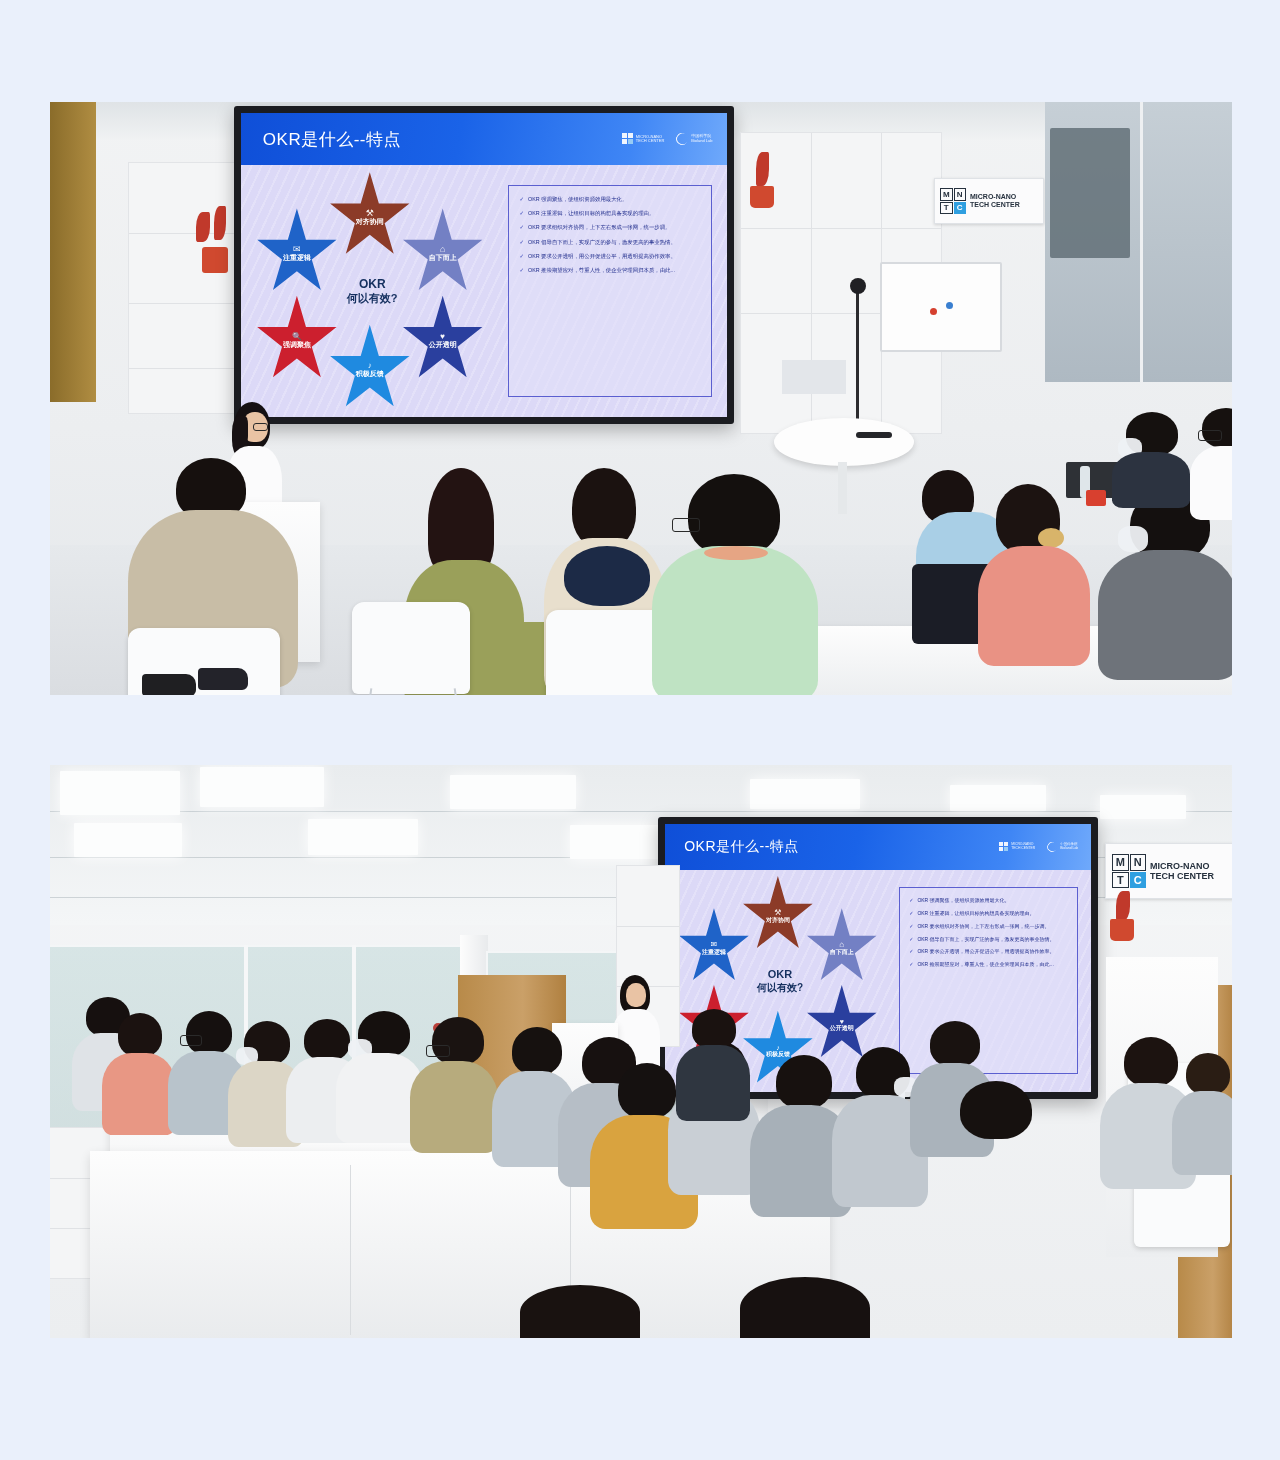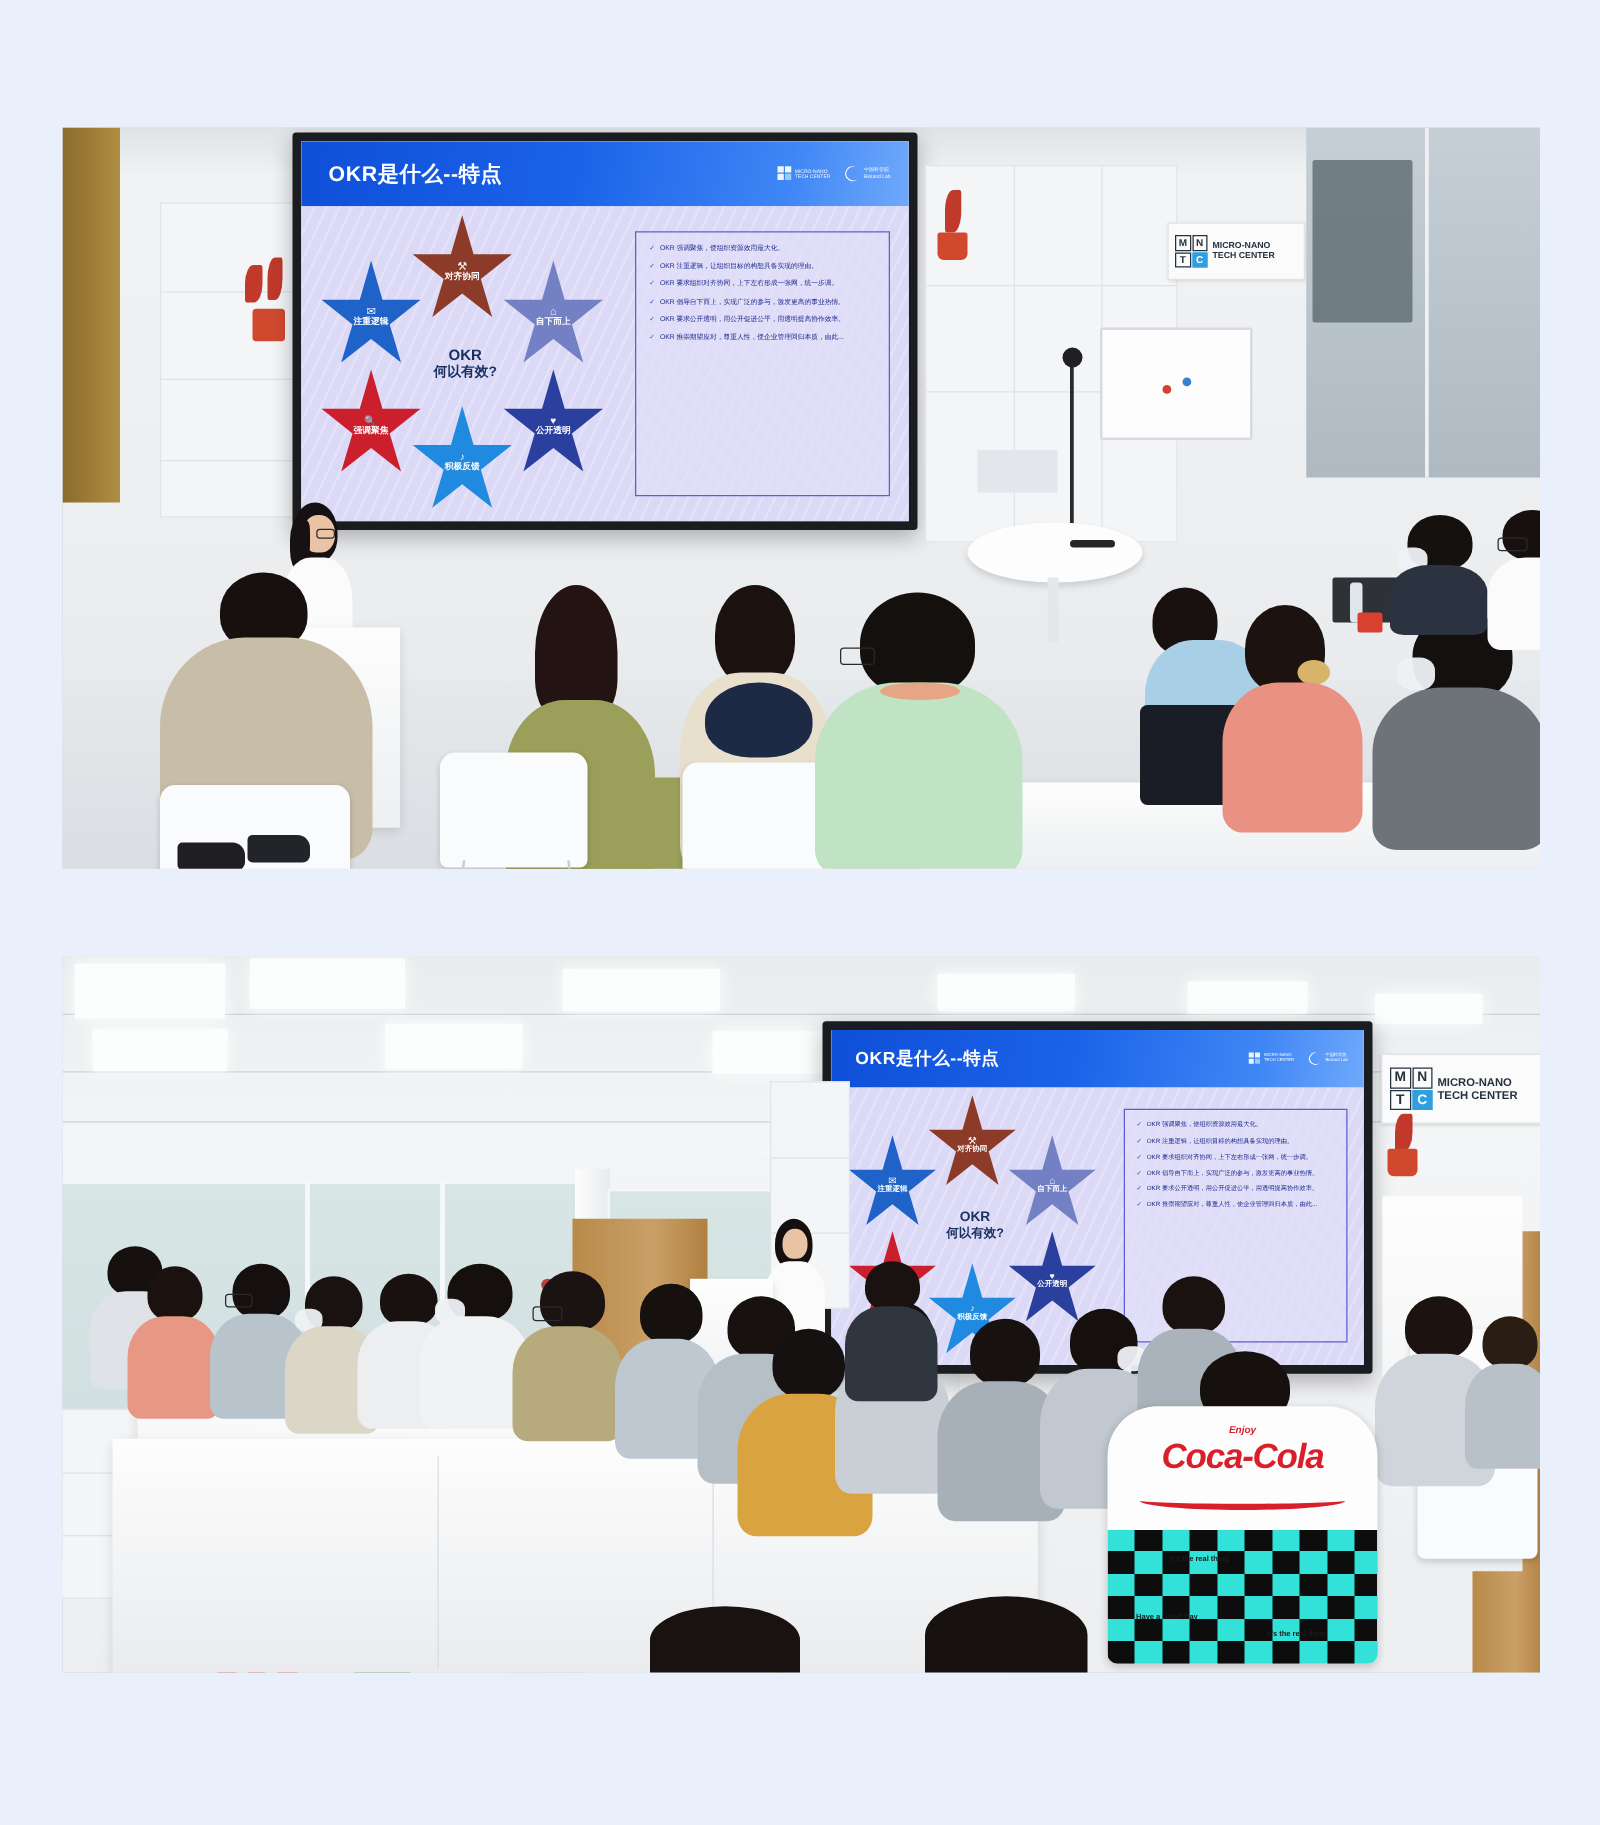--- a/index.html
+++ b/index.html
@@ -30,21 +30,21 @@
   
   .tv{position:absolute;background:#1b1c20;border-radius:3px;
       box-shadow:0 6px 18px rgba(0,0,0,.28);}
   .tv-inner{position:absolute;inset:7px;overflow:hidden;background:#d9d8f5;}
 
   
   .slide{position:absolute;inset:0;background:#dcd9f7;display:flex;flex-direction:column;}
   .slide-header{height:17%;flex:0 0 auto;position:relative;
      background:linear-gradient(100deg,#0f4fd8 0%,#1a63e8 45%,#3f86f5 80%,#6fa9fb 100%);}
   .slide-title{position:absolute;left:4.5%;top:50%;transform:translateY(-50%);
-     color:#fff;font-weight:bold;letter-spacing:.5px;white-space:nowrap;}
+     color:#fff;font-weight:normal;letter-spacing:.5px;white-space:nowrap;}
   .slide-logos{position:absolute;right:3%;top:50%;transform:translateY(-50%);
      display:flex;align-items:center;gap:12px;opacity:.92;}
   .logo-a{display:flex;align-items:center;gap:3px;color:#fff;}
   .logo-a .mark{display:grid;grid-template-columns:1fr 1fr;gap:1px;}
   .logo-a .mark i{display:block;background:#fff;}
   .logo-a .txt{display:flex;flex-direction:column;line-height:1.05;}
   .logo-b{display:flex;align-items:center;gap:3px;color:#fff;}
   .logo-b .swoosh{border:solid #fff;border-width:0 0 1.5px 1.5px;border-radius:50%;
      transform:rotate(35deg);}
   .slide-body{flex:1 1 auto;position:relative;background:#dcd9f7;}
@@ -607,28 +607,19 @@
       <div class="hair" style="left:24px;top:0;width:54px;height:50px;background:#1c1310;"></div>
       <div class="body" style="left:0;top:46px;width:96px;height:106px;background:#cfd5da;"></div>
     </div>
     <div class="person" style="left:1122px;top:288px;width:70px;height:120px;">
       <div class="hair" style="left:14px;top:0;width:44px;height:42px;background:#2a1d14;"></div>
       <div class="body" style="left:0;top:38px;width:70px;height:84px;background:#b9c1c8;"></div>
     </div>
 
     <div class="person" style="left:836px;top:316px;width:216px;height:250px;">
       <div class="hair" style="left:74px;top:0;width:72px;height:58px;background:#16110f;"></div>
-      <div class="cola" style="left:0;top:44px;width:216px;height:206px;">
-        <div class="cola-word" style="top:14px;font-size:8px;">Enjoy</div>
-        <div class="cola-word" style="top:24px;font-size:28px;letter-spacing:-1px;">Coca-Cola</div>
-        <div class="cola-swoosh" style="top:68px;"></div>
-        <div class="cola-check"></div>
-        <div class="cola-word" style="left:34%;top:120px;font-size:6px;color:#1b1b1b;font-style:normal;">it's the real thing</div>
-        <div class="cola-word" style="left:22%;top:166px;font-size:6px;color:#1b1b1b;font-style:normal;">Have a Good Day</div>
-        <div class="cola-word" style="left:70%;top:180px;font-size:6px;color:#1b1b1b;font-style:normal;">it's the real thing</div>
-      </div>
     </div>
 
     <div class="abs" style="left:470px;top:520px;width:120px;height:54px;background:#191210;border-radius:50% 50% 0 0;"></div>
     <div class="abs" style="left:690px;top:512px;width:130px;height:62px;background:#171110;border-radius:50% 50% 0 0;"></div>
   </div>
 
 </div>
 
 </body></html>

